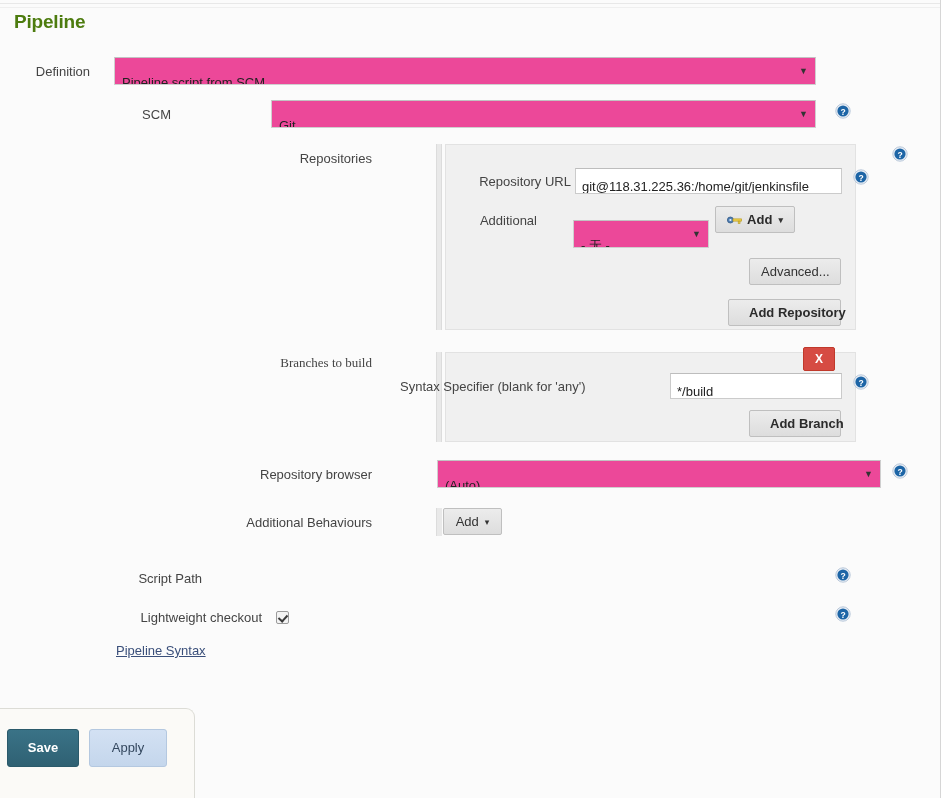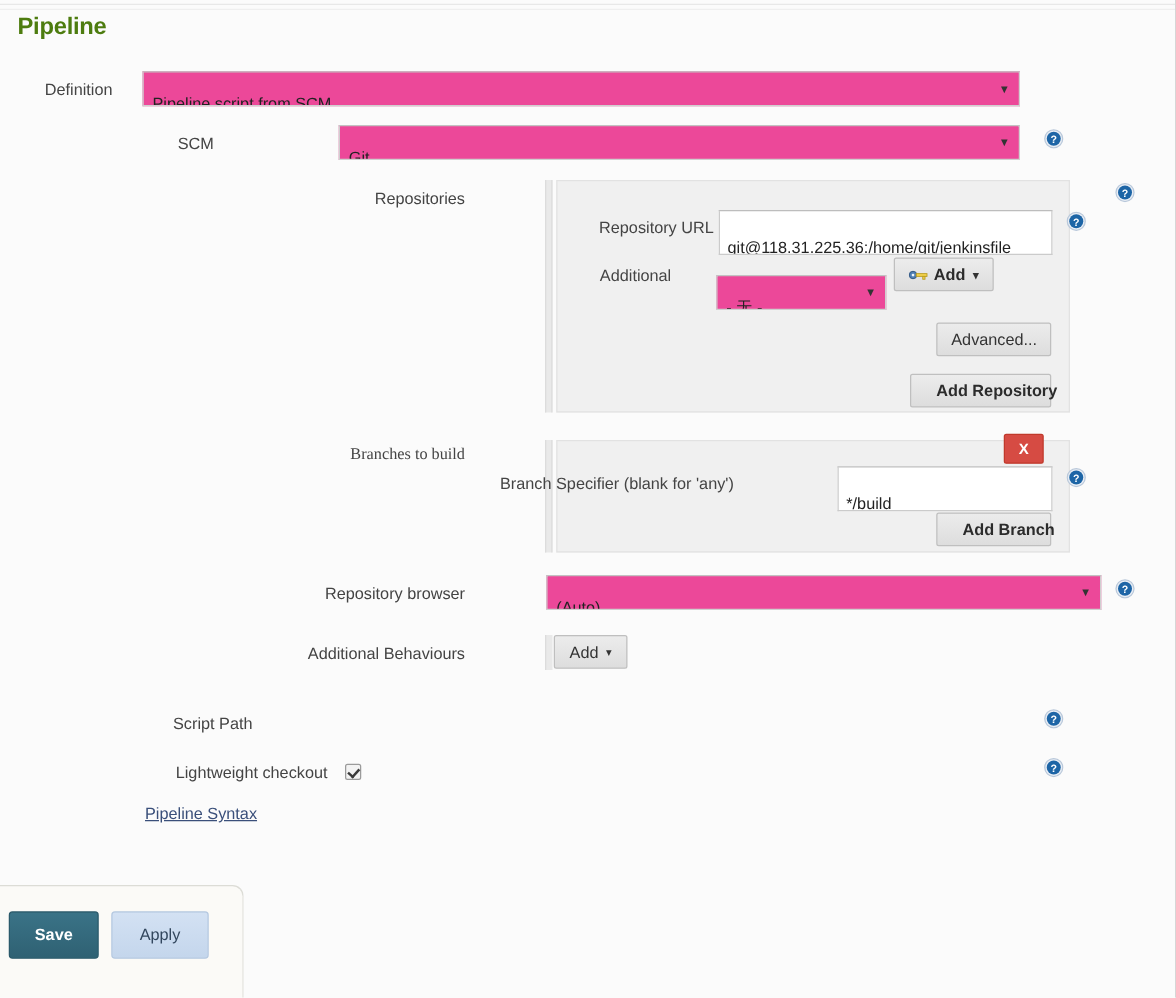--- a/index.html
+++ b/index.html
@@ -85,21 +85,21 @@
     color: #333;
   }
   .txt {
     position: absolute;
     box-sizing: border-box;
     background: #ffffff;
     border: 1px solid #cbcbcb;
     border-top-color: #bdbdbd;
     height: 26px;
     line-height: 24px;
-    padding: 17px 6px;
+    padding: 6px 6px;
     font-size: 13px;
     color: #222;
     white-space: nowrap;
     overflow: hidden;
   }
 
   
   .panel {
     position: absolute;
     box-sizing: border-box;
@@ -330,21 +330,21 @@
   <div class="btn bold" style="left:728px; top:299px; width:113px;">
     <span>Add Repository</span>
   </div>
 
   <div class="lbl" style="left:200px; top:355px; width:172px;font-family:Liberation Serif, serif;">Branches to build</div>
   <div class="panel-gutter" style="left:436px; top:352px; height:90px;"></div>
   <div class="panel" style="left:445px; top:352px; width:411px; height:90px;"></div>
 
   <div class="del-x" style="left:803px; top:347px;">X</div>
 
-  <div class="lbl" style="left:400px; top:379px; width:172px;">Branch Specifier (blank for 'any')</div>
+  <div class="lbl" style="left:400px; top:379px; width:172px;">Syntax Specifier (blank for 'any')</div>
   <div class="txt" style="left:670px; top:373px; width:172px;">
     <span>*/build</span>
   </div>
   <div class="help" style="left:853px; top:374px;">
     <svg width="16" height="16" viewBox="0 0 16 16">
       <circle cx="8" cy="8" r="7.2" fill="#e9eef5" stroke="#b9c8da" stroke-width="1"></circle>
       <circle cx="8" cy="8" r="5.6" fill="#1d65a6"></circle>
       <text x="8" y="11.6" font-size="8.5" font-family="Liberation Sans, sans-serif" font-weight="bold" fill="#ffffff" text-anchor="middle">?</text>
     </svg>
   </div>

